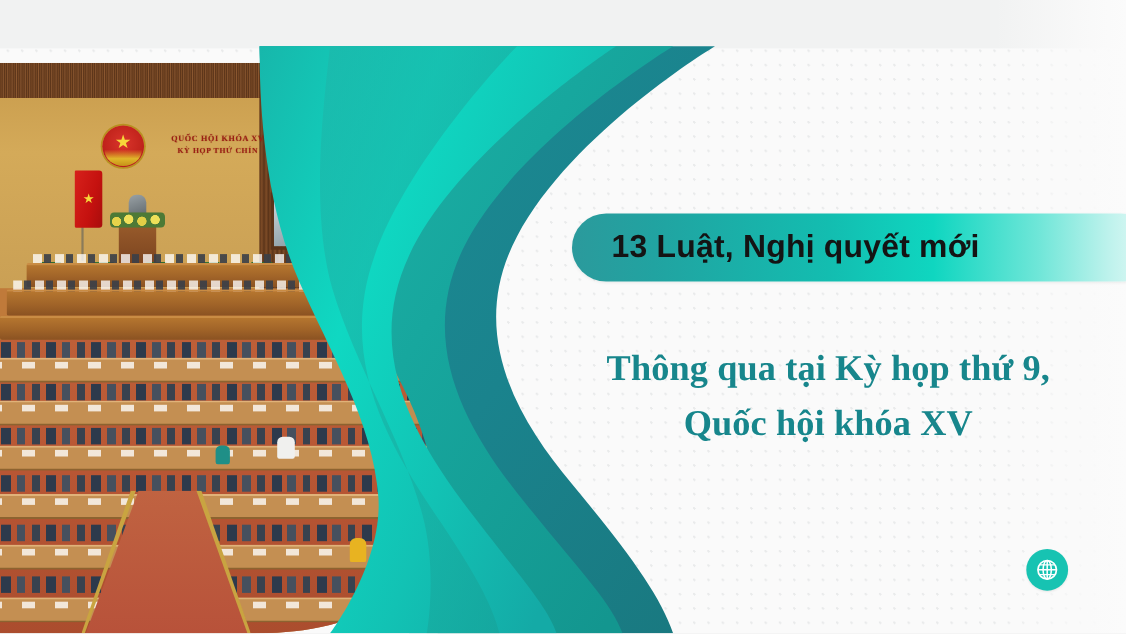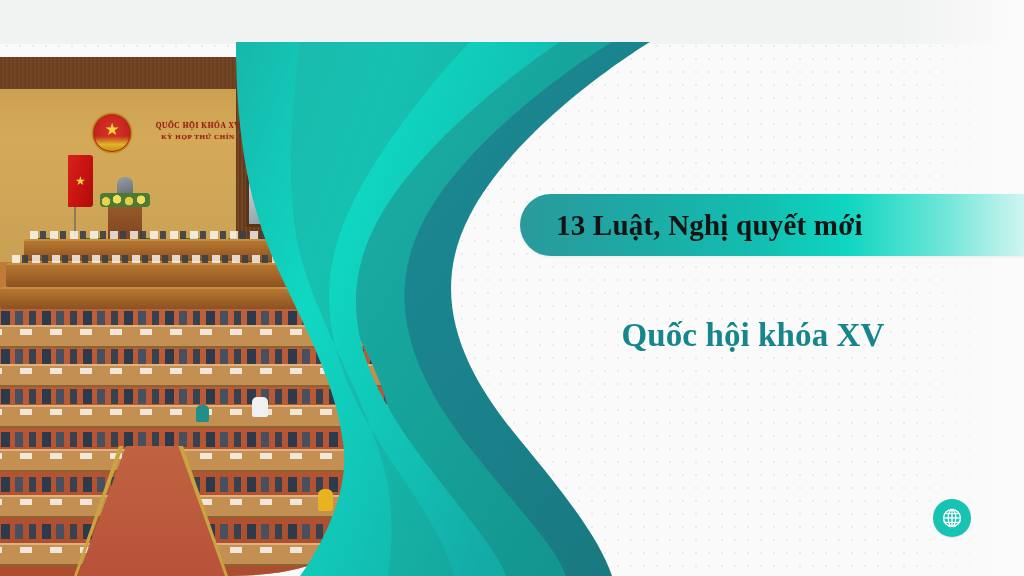--- a/index.html
+++ b/index.html
@@ -276,21 +276,21 @@
     width:530px; height:62px;
     border-radius:31px;
     background:linear-gradient(to right,
       #2b9a9c 0%, #21a3a1 14%, #13bdb0 44%, #0fd6c0 62%,
       #6fe6d8 80%, #bdf2ec 92%, #e9faf8 100%);
     display:flex; align-items:center;
     box-shadow:0 1px 3px rgba(0,0,0,.07);
   }
   .badge-text {
     margin-left:36px;
-    font-family:Liberation Serif, serif;
+    font-family:Liberation Sans, sans-serif;
     font-weight:bold;
     font-size:29px;
     color:#141414;
     letter-spacing:.2px;
     white-space:nowrap;
   }
 
   
   .headline {
     position:absolute;
@@ -438,20 +438,21 @@
     <path fill="url(#gD)" opacity="0.55" d="M300,42 L470,42 C470,42 372,142 340,234 C308,326 352,402 396,468
          C430,518 448,550 454,576 L388,576 C388,576 398,520 384,468
          C366,400 322,330 302,262 C282,192 294,96 300,42 Z"></path>
   </svg>
 
   <div class="badge">
     <span class="badge-text">13 Luật, Nghị quyết mới</span>
   </div>
 
   <div class="headline">
+    <span class="ln">Thông qua tại Kỳ họp thứ 9,</span>
     <span class="ln">Quốc hội khóa XV</span>
   </div>
 
   <div class="globe-badge">
     <svg width="22" height="22" viewBox="0 0 24 24">
       <circle cx="12" cy="12" r="9.2" fill="none" stroke="#ffffff" stroke-width="1.7"></circle>
       <ellipse cx="12" cy="12" rx="4.1" ry="9.2" fill="none" stroke="#ffffff" stroke-width="1.5"></ellipse>
       <line x1="12" y1="2.8" x2="12" y2="21.2" stroke="#ffffff" stroke-width="1.5"></line>
       <line x1="2.8" y1="12" x2="21.2" y2="12" stroke="#ffffff" stroke-width="1.5"></line>
       <line x1="4.3" y1="7.2" x2="19.7" y2="7.2" stroke="#ffffff" stroke-width="1.3"></line>

